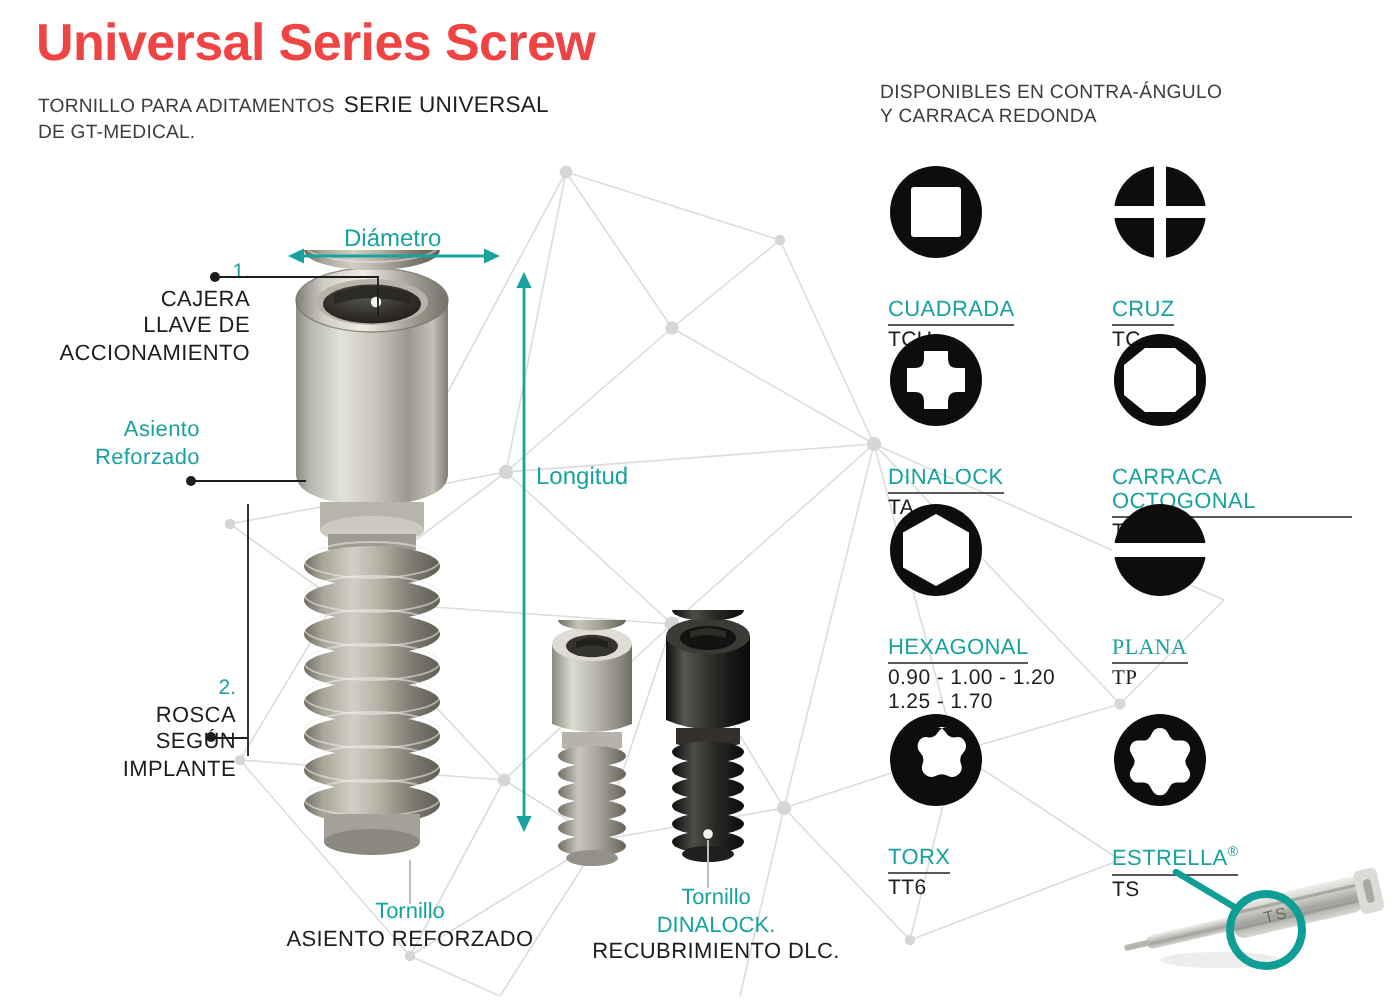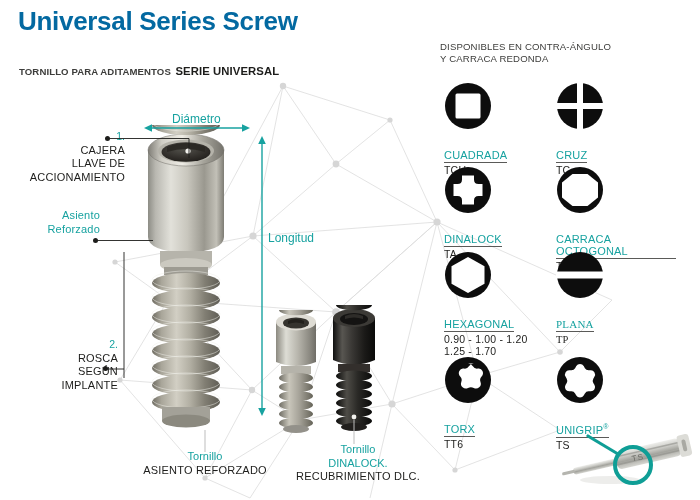--- a/index.html
+++ b/index.html
@@ -9,26 +9,26 @@
     -webkit-font-smoothing:antialiased;
   }
   #page{position:relative;width:700px;height:500px;background:#fff;}
 
   
   #netbg{position:absolute;left:0;top:0;width:700px;height:500px;}
 
   
   .title{
     position:absolute;left:18px;top:6px;
-    font-size:26px;font-weight:bold;color:#0369a1;
+    font-size:26px;font-weight:bold;color:#ef4444;
     letter-spacing:-0.3px;
   }
 
   
-  .intro{position:absolute;left:19px;top:64px;width:270px;line-height:12.5px;font-weight:bold;}
+  .intro{position:absolute;left:19px;top:46px;width:270px;line-height:12.5px;}
   .intro .l1{font-size:9.6px;color:#3d3d3b;letter-spacing:.1px;}
   .intro .big{font-size:11.3px;color:#1d1d1b;letter-spacing:.1px;}
   .intro .l2{font-size:9.6px;color:#3d3d3b;letter-spacing:.1px;display:block;}
 
   
   .callout{position:absolute;text-align:right;line-height:13.5px;}
   .callout .num{color:#17a2a0;font-size:10.5px;}
   .callout .txt{color:#1d1d1b;font-size:11px;letter-spacing:.2px;}
   .callout .teal{color:#17a2a0;font-size:11px;letter-spacing:.2px;}
 
@@ -94,20 +94,21 @@
       <circle cx="390" cy="120" r="2.6"></circle>
         <circle cx="115" cy="262" r="2.6"></circle>
     </g>
   </svg>
 
   <div class="title">Universal Series Screw</div>
 
   <div class="intro">
     <span class="l1">TORNILLO PARA ADITAMENTOS</span>
     <span class="big">SERIE UNIVERSAL</span>
+    <span class="l2">DE GT-MEDICAL.</span>
   </div>
 
   <svg style="position:absolute;left:120px;top:125px;width:165px;height:310px;" viewBox="0 0 165 310">
     <defs>
       <linearGradient id="headG" x1="0" y1="0" x2="1" y2="0">
         <stop offset="0" stop-color="#8d8d86"></stop>
         <stop offset="0.10" stop-color="#b9b8b1"></stop>
         <stop offset="0.30" stop-color="#e2e1da"></stop>
         <stop offset="0.52" stop-color="#c8c6bd"></stop>
         <stop offset="0.74" stop-color="#9a988f"></stop>
@@ -384,21 +385,21 @@
   <div class="drive" style="left:556px;top:356px;">
     <svg class="glyph" viewBox="0 0 48 48">
       <circle cx="24" cy="24" r="23" fill="#0d0d0d"></circle>
       <path d="M24 8 q2.5 0 3.7 2.1 l1.2 2.1 q1.2 2.1 3.6 2.1 h2.4 q2.4 0 3.6 2.1
                q1.2 2.1 0 4.2 l-1.2 2.1 q-1.2 2.1 0 4.2 l1.2 2.1 q1.2 2.1 0 4.2
                q-1.2 2.1 -3.6 2.1 h-2.4 q-2.4 0 -3.6 2.1 l-1.2 2.1 q-1.2 2.1 -3.7 2.1
                q-2.5 0 -3.7 -2.1 l-1.2 -2.1 q-1.2 -2.1 -3.6 -2.1 h-2.4 q-2.4 0 -3.6 -2.1
                q-1.2 -2.1 0 -4.2 l1.2 -2.1 q1.2 -2.1 0 -4.2 l-1.2 -2.1 q-1.2 -2.1 0 -4.2
                q1.2 -2.1 3.6 -2.1 h2.4 q2.4 0 3.6 -2.1 l1.2 -2.1 q1.2 -2.1 3.7 -2.1 z" fill="#fff"></path>
     </svg>
-    <span class="name"><span>UNIGRIP</span><span class="sup">®</span></span>
+    <span class="name"><span>ESTRELLA</span><span class="sup">®</span></span>
     <span class="code">TS</span>
   </div>
 
   <svg style="position:absolute;left:560px;top:424px;width:140px;height:70px;" viewBox="0 0 140 70">
     <defs>
       <linearGradient id="toolG" x1="0" y1="0" x2="0" y2="1">
         <stop offset="0" stop-color="#efefec"></stop>
         <stop offset=".35" stop-color="#c9c9c4"></stop>
         <stop offset=".6" stop-color="#a3a39d"></stop>
         <stop offset="1" stop-color="#d8d8d3"></stop>

